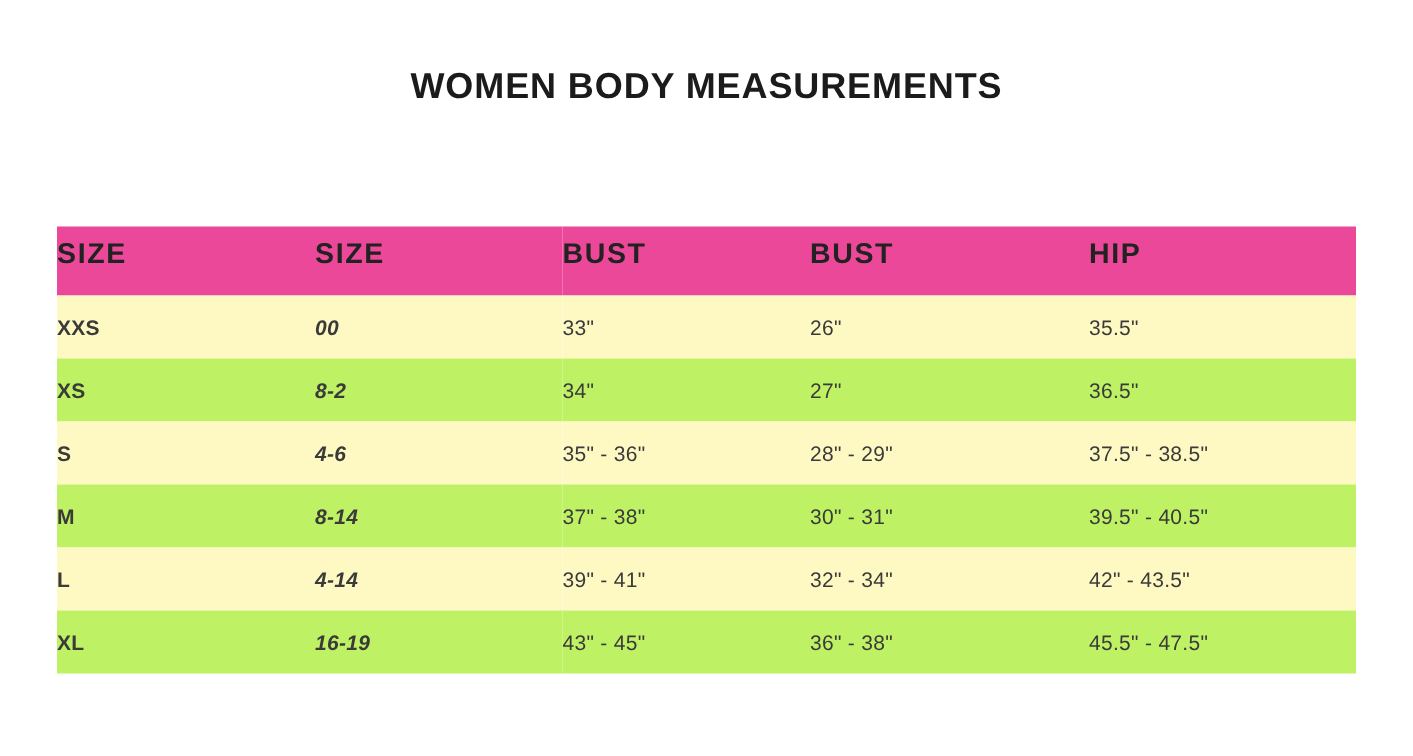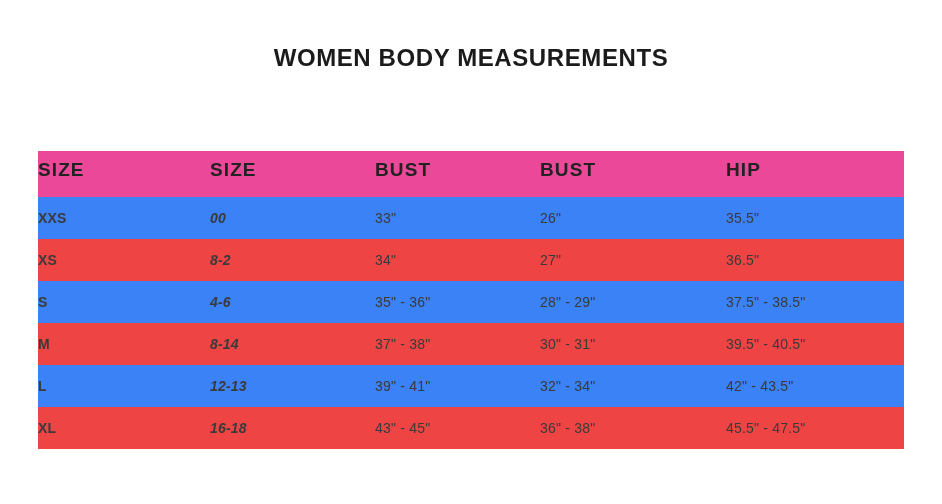--- a/index.html
+++ b/index.html
@@ -58,24 +58,24 @@
   }
   table.size-table td {
     font-size: 14px;
     color: #3a3a3a;
     padding: 13px 0 13px 0;
     border: none;
     vertical-align: middle;
     letter-spacing: 0.2px;
   }
   table.size-table tbody tr.shaded td {
-    background: #3b82f6;
+    background: #fef9c3;
   }
   table.size-table tbody tr.plain td {
-    background: #ef4444;
+    background: #bef264;
   }
   td.col-size-letter {
     font-weight: bold;
     color: #1c1c1c;
     font-size: 14.5px;
     letter-spacing: 0.4px;
     padding-left: 0;
   }
   td.col-size-num {
     font-weight: bold;
@@ -136,28 +136,28 @@
         </tr>
         <tr class="plain">
           <td class="col-size-letter">M</td>
           <td class="col-size-num">8-14</td>
           <td>37" - 38"</td>
           <td>30" - 31"</td>
           <td>39.5" - 40.5"</td>
         </tr>
         <tr class="shaded">
           <td class="col-size-letter">L</td>
-          <td class="col-size-num">12-13</td>
+          <td class="col-size-num">4-14</td>
           <td>39" - 41"</td>
           <td>32" - 34"</td>
           <td>42" - 43.5"</td>
         </tr>
         <tr class="plain">
           <td class="col-size-letter">XL</td>
-          <td class="col-size-num">16-18</td>
+          <td class="col-size-num">16-19</td>
           <td>43" - 45"</td>
           <td>36" - 38"</td>
           <td>45.5" - 47.5"</td>
         </tr>
       </tbody>
     </table>
   </div>
 
 </div>
 

